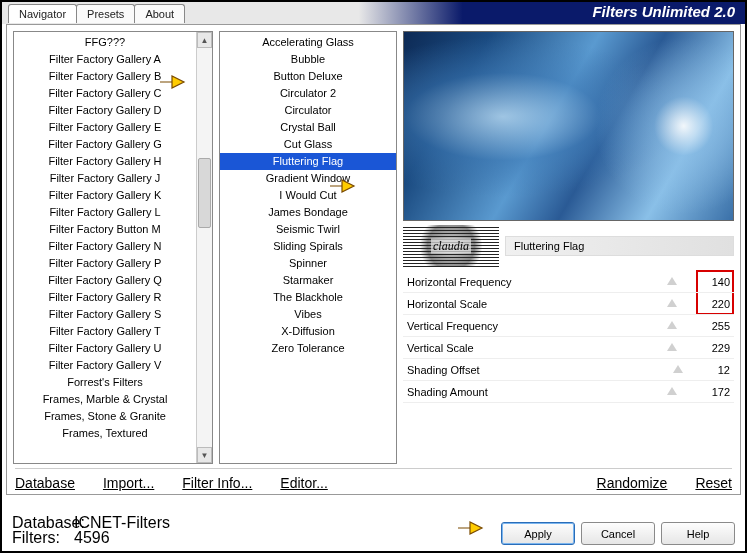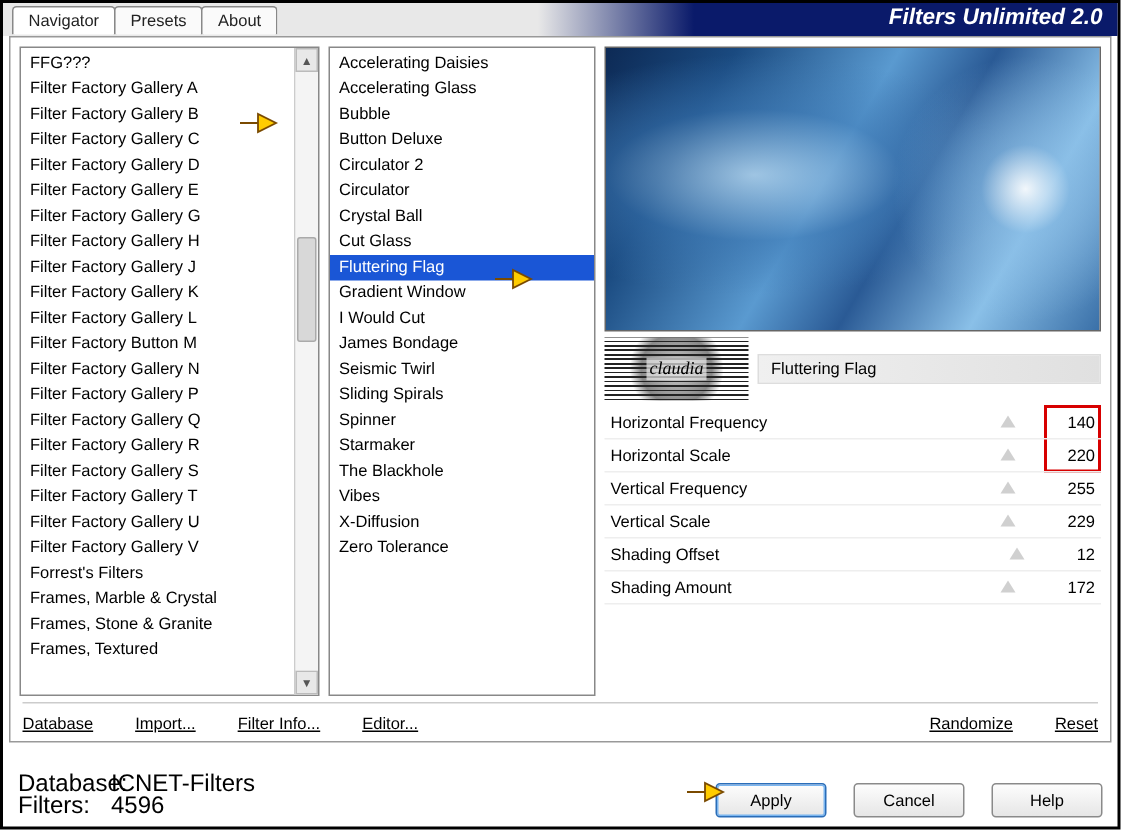--- a/index.html
+++ b/index.html
@@ -80,20 +80,21 @@
     overflow: hidden;
     padding: 2px 0;
   }
   .listitem {
     padding: 1px 6px;
     font-size: 11px;
     color: #000;
     white-space: nowrap;
     cursor: pointer;
     line-height: 15px;
+    text-align: center;
   }
   .listitem.selected {
     background: #1a56d6;
     color: #fff;
   }
   .scrollbar {
     width: 16px;
     background: #efefef;
     border-left: 1px solid #ccc;
     display: flex;
@@ -223,21 +224,21 @@
     height: 24px;
     display: flex;
     align-items: center;
     gap: 28px;
     border-top: 1px solid #ccc;
     padding-top: 4px;
   }
   .linkbtn {
     text-decoration: underline;
     cursor: pointer;
-    font-size: 11px;
+    font-size: 14px;
     color: #000;
   }
   .linkrow .spacer { flex: 1; }
 
   .bottomstrip {
     position: absolute;
     left: 4px;
     right: 4px;
     bottom: 6px;
     height: 46px;
@@ -246,21 +247,21 @@
   }
   .statcol {
     font-size: 16px;
     line-height: 15px;
     padding-left: 6px;
   }
   .statlabel { display: inline-block; width: 62px; }
   .btnrow {
     margin-left: auto;
     display: flex;
-    gap: 18px;
+    gap: 6px;
     align-items: flex-end;
     padding-right: 6px;
   }
   .winbtn {
     min-width: 74px;
     height: 23px;
     background: linear-gradient(#fdfdfd, #e6e6e6);
     border: 1px solid #8a8a8a;
     border-radius: 3px;
     font-size: 11px;
@@ -326,21 +327,20 @@
         <div class="sbarrow">▲</div>
         <div class="sbtrack">
             <div class="sbthumb" style="top:110px;height:70px"></div>
           </div>
         <div class="sbarrow">▼</div>
       </div>
     </div>
 
     <div class="listcol narrow">
       <div class="listcontent" id="filtlist">
-          <div class="listitem">Accelerating Daisies</div>
           <div class="listitem">Accelerating Glass</div>
           <div class="listitem">Bubble</div>
           <div class="listitem">Button Deluxe</div>
           <div class="listitem">Circulator 2</div>
           <div class="listitem">Circulator</div>
           <div class="listitem">Crystal Ball</div>
           <div class="listitem">Cut Glass</div>
           <div class="listitem selected">Fluttering Flag</div>
           <div class="listitem">Gradient Window</div>
           <div class="listitem">I Would Cut</div>

